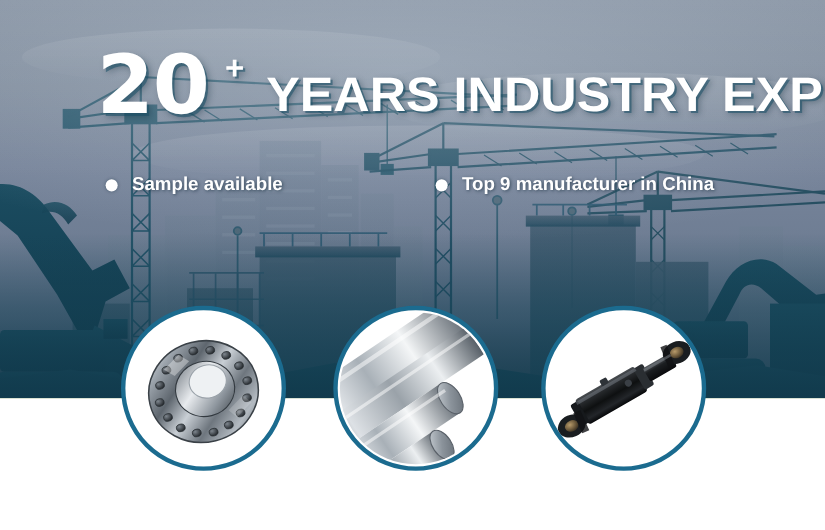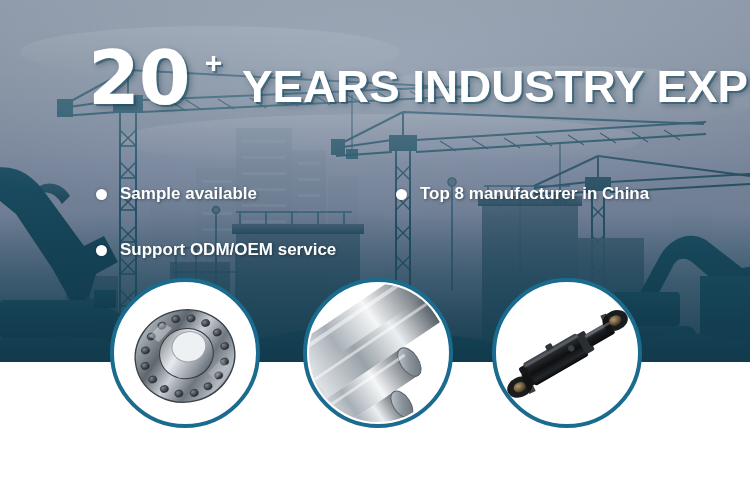--- a/index.html
+++ b/index.html
@@ -70,21 +70,20 @@
   .bullets{
     position:absolute;left:96px;top:158px;width:610px;
     display:flex;
   }
   .bullet-col{display:flex;flex-direction:column;gap:10px;}
   .col-left{width:300px;}
   .bullet{
     display:flex;align-items:center;
     color:#ffffff;font-size:17px;font-weight:bold;
     text-shadow:1px 1px 3px rgba(8,30,44,.55);
-    margin-top:26px;
   }
   .dot{
     width:11px;height:11px;border-radius:50%;
     background:#ffffff;flex:0 0 auto;margin-right:13px;
     box-shadow:0 0 3px rgba(10,35,50,.45);
   }
 
   
   .circle{
     position:absolute;
@@ -301,30 +300,26 @@
     <span class="years">YEARS INDUSTRY EXPERIENCE</span>
   </div>
 
   <div class="bullets">
 
     <div class="bullet-col col-left">
       <div class="bullet">
         <span class="dot"></span>
         <span>Sample available</span>
       </div>
-      <div class="bullet">
-        <span class="dot"></span>
-        <span>Support ODM/OEM service</span>
-      </div>
     </div>
 
     <div class="bullet-col col-right">
       <div class="bullet">
         <span class="dot"></span>
-        <span>Top 8 manufacturer in China</span>
+        <span>Top 9 manufacturer in China</span>
       </div>
     </div>
   </div>
 
   <div class="circle" id="circle-flange">
     <svg class="art" width="142" height="142" viewBox="0 0 142 142">
       <defs>
         <linearGradient id="steelA" x1="0" y1="0" x2="1" y2="1">
           <stop offset="0" stop-color="#f2f4f6"></stop>
           <stop offset=".18" stop-color="#9ba3ab"></stop>

